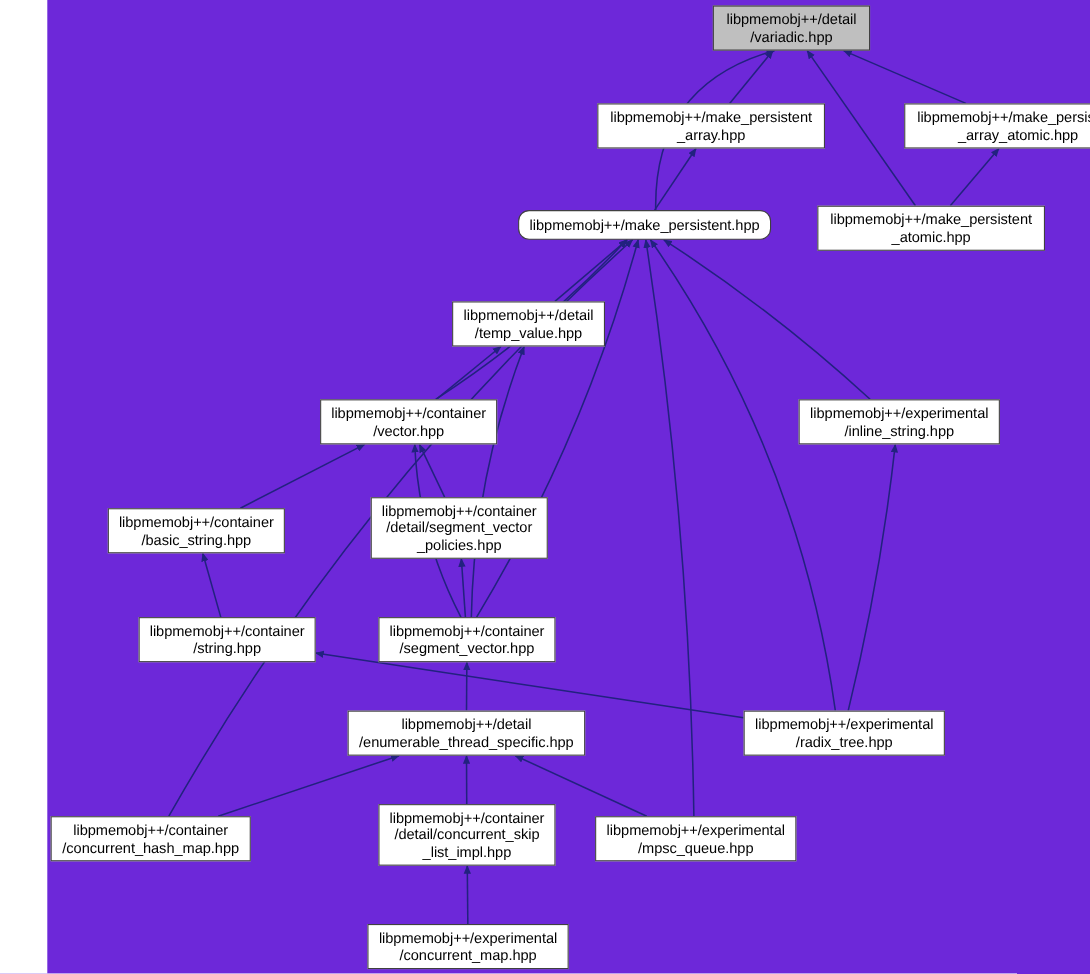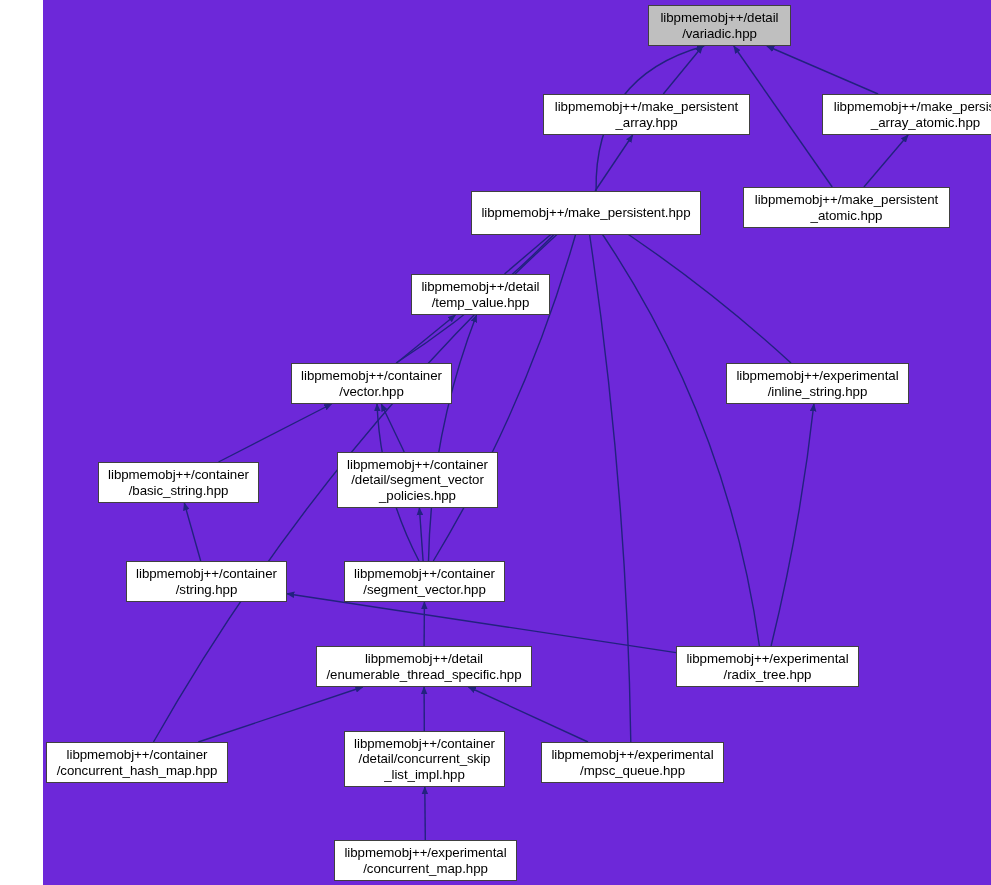--- a/index.html
+++ b/index.html
@@ -90,21 +90,21 @@
         <path d="M748.0,363.0 Q660.3,282.6 560.5,218.0" marker-end="url(#arrow)"></path>
       </g>
   </svg>
   <div id="node-layer">
       <div class="node highlight" style="left: 605px; top: 5px; width: 143px; height: 41px;"><span class="node-label">libpmemobj++/detail
 /variadic.hpp</span></div>
       <div class="node" style="left: 500px; top: 94px; width: 207px; height: 41px;"><span class="node-label">libpmemobj++/make_persistent
 _array.hpp</span></div>
       <div class="node" style="left: 779px; top: 94px; width: 207px; height: 41px;"><span class="node-label">libpmemobj++/make_persistent
 _array_atomic.hpp</span></div>
-      <div class="node" style="left: 428px; top: 191px; width: 230px; height: 44px;"><span class="node-label">libpmemobj++/make_persistent.hpp</span></div>
+      <div class="node" style="left: 428px; top: 191px; width: 230px; height: 27px; border-radius: 10px;"><span class="node-label">libpmemobj++/make_persistent.hpp</span></div>
       <div class="node" style="left: 700px; top: 187px; width: 207px; height: 41px;"><span class="node-label">libpmemobj++/make_persistent
 _atomic.hpp</span></div>
       <div class="node" style="left: 368px; top: 274px; width: 139px; height: 41px;"><span class="node-label">libpmemobj++/detail
 /temp_value.hpp</span></div>
       <div class="node" style="left: 248px; top: 363px; width: 161px; height: 41px;"><span class="node-label">libpmemobj++/container
 /vector.hpp</span></div>
       <div class="node" style="left: 683px; top: 363px; width: 183px; height: 41px;"><span class="node-label">libpmemobj++/experimental
 /inline_string.hpp</span></div>
       <div class="node" style="left: 55px; top: 462px; width: 161px; height: 41px;"><span class="node-label">libpmemobj++/container
 /basic_string.hpp</span></div>

